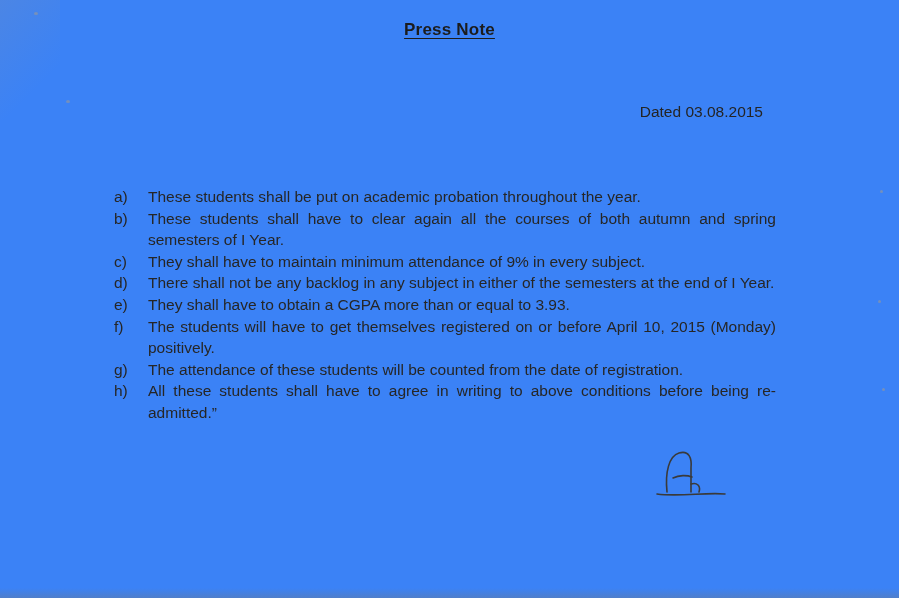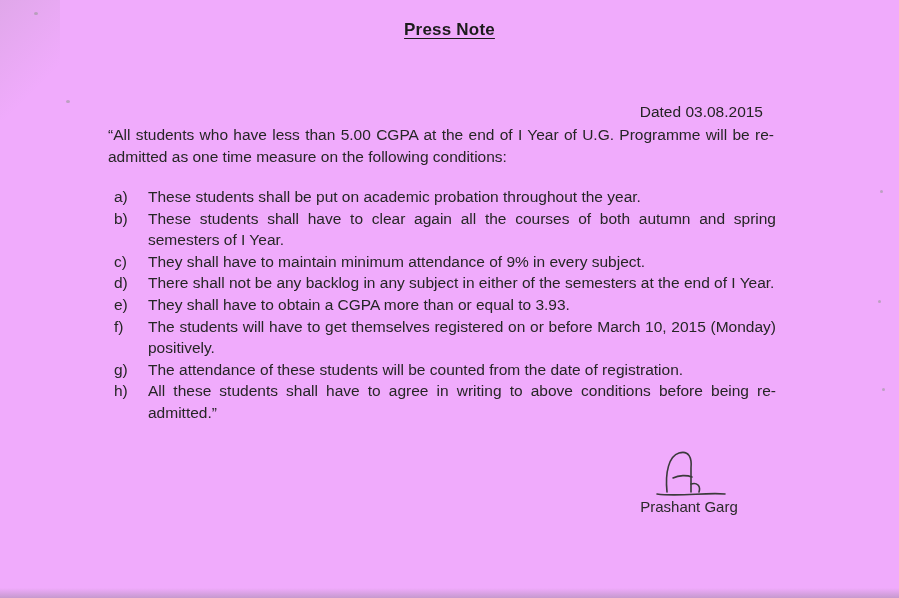--- a/index.html
+++ b/index.html
@@ -4,21 +4,21 @@
 <style>
   html, body {
     margin: 0;
     padding: 0;
     background: #ffffff;
   }
   .page {
     position: relative;
     width: 899px;
     height: 598px;
-    background: #f0abfc;
+    background: #3b82f6;
     font-family: "Liberation Sans", sans-serif;
     color: #232323;
     overflow: hidden;
   }
   
   .page::after {
     content: "";
     position: absolute;
     left: 0; right: 0; bottom: 0;
     height: 10px;
@@ -121,21 +121,20 @@
 </style>
 </head>
 <body>
 
 <div class="page">
 
   <h1 class="title">Press Note</h1>
 
   <div class="date">Dated 03.08.2015</div>
 
-  <p class="intro">“All students who have less than 5.00 CGPA at the end of I Year of U.G. Programme will be re-admitted as one time measure on the following conditions:</p>
 
   <ol class="conditions">
     <li class="condition">
       <span class="label">a)</span>
       <span class="text">These students shall be put on academic probation throughout the year.</span>
     </li>
     <li class="condition">
       <span class="label">b)</span>
       <span class="text">These students shall have to clear again all the courses of both autumn and spring semesters of I Year.</span>
     </li>
@@ -146,42 +145,41 @@
     <li class="condition">
       <span class="label">d)</span>
       <span class="text">There shall not be any backlog in any subject in either of the semesters at the end of I Year.</span>
     </li>
     <li class="condition">
       <span class="label">e)</span>
       <span class="text">They shall have to obtain a CGPA more than or equal to 3.93.</span>
     </li>
     <li class="condition">
       <span class="label">f)</span>
-      <span class="text">The students will have to get themselves registered on or before March 10, 2015 (Monday) positively.</span>
+      <span class="text">The students will have to get themselves registered on or before April 10, 2015 (Monday) positively.</span>
     </li>
     <li class="condition">
       <span class="label">g)</span>
       <span class="text">The attendance of these students will be counted from the date of registration.</span>
     </li>
     <li class="condition">
       <span class="label">h)</span>
       <span class="text">All these students shall have to agree in writing to above conditions before being re-admitted.”</span>
     </li>
   </ol>
 
   <div class="sig-block">
     <svg class="sig-mark" width="80" height="48" viewBox="0 0 80 48">
       <g fill="none" stroke="#3a3a3a" stroke-width="1.6" stroke-linecap="round">
         <path d="M18,44 C16,24 20,8 30,5 C40,2 43,10 42,20 L42,44"></path>
         <path d="M24,30 C30,27 38,27 43,29"></path>
         <path d="M42,36 C48,34 52,38 50,44"></path>
         <path d="M8,46 C30,49 58,44 76,46"></path>
       </g>
     </svg>
-    <div class="sig-name">Prashant Garg</div>
   </div>
 
   <div class="speck" style="left:66px; top:100px; width:4px; height:3px;"></div>
   <div class="speck" style="left:880px; top:190px; width:3px; height:3px;"></div>
   <div class="speck" style="left:878px; top:300px; width:3px; height:3px;"></div>
   <div class="speck" style="left:882px; top:388px; width:3px; height:3px;"></div>
   <div class="speck" style="left:34px; top:12px; width:4px; height:3px;"></div>
 
 </div>
 

